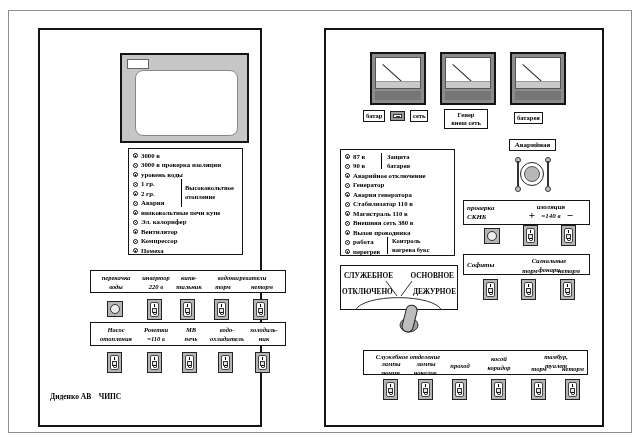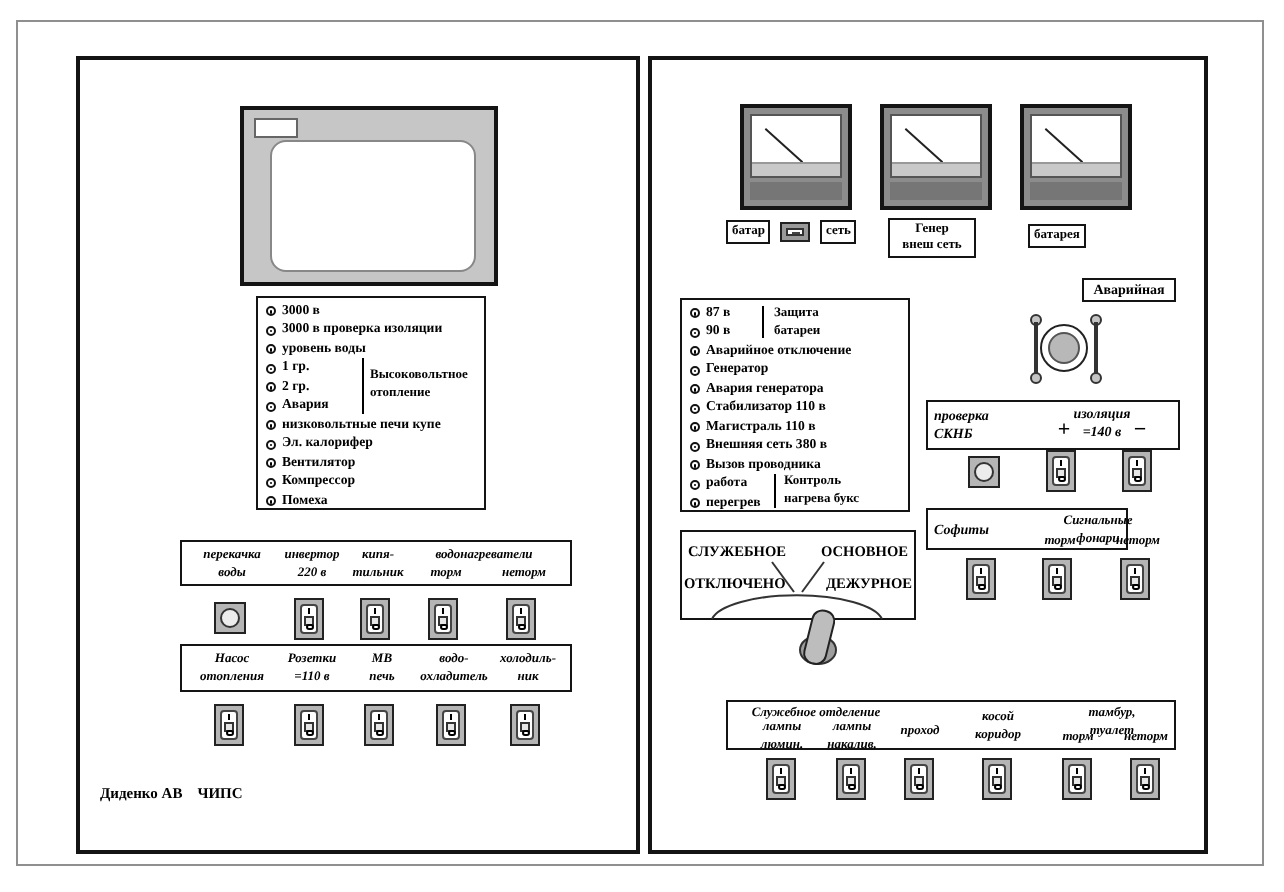--- a/index.html
+++ b/index.html
@@ -1,20 +1,20 @@
 <!DOCTYPE html>
 <html><head>
 <meta charset="utf-8">
 <style>
   html,body{margin:0;padding:0;background:#fff;}
   .page{position:relative;width:642px;height:446px;background:#fff;overflow:hidden;
         font-family:"Liberation Serif","DejaVu Serif",serif;font-weight:bold;color:#000;}
   .outer-frame{position:absolute;left:8px;top:10px;width:622px;height:421px;border:1px solid #8f8f8f;}
   .panel{position:absolute;top:28px;height:399px;background:#fff;border:2px solid #141414;box-sizing:border-box;}
-  .panel.left{left:38px;width:282px;}
+  .panel.left{left:38px;width:224px;}
   .panel.right{left:324px;width:280px;}
 
   
   .monitor{position:absolute;left:80px;top:23px;width:129px;height:90px;background:#c6c6c6;border:2px solid #141414;box-sizing:border-box;}
   .monitor-tab{position:absolute;left:5px;top:4px;width:20px;height:8px;background:#fff;border:1px solid #666;}
   .monitor-screen{position:absolute;left:13px;top:15px;width:101px;height:64px;background:#fff;border:1px solid #888;border-radius:8px;}
 
   
   .ind-box{position:absolute;width:115px;height:107px;border:1px solid #141414;box-sizing:border-box;background:#fff;}
   .ind-list{position:absolute;left:4px;top:2px;right:1px;bottom:1px;display:flex;flex-direction:column;}
@@ -354,21 +354,21 @@
           </div>
         </div>
       <div class="bracket-line" style="left:40px;top:3px;height:16px;"></div>
       <div class="bracket-text" style="left:46px;top:2px;">Защита
 батареи</div>
       <div class="bracket-line" style="left:46px;top:87px;height:17px;"></div>
       <div class="bracket-text" style="left:51px;top:86px;">Контроль
 нагрева букс</div>
     </div>
 
-    <div class="tag" style="left:183px;top:109px;width:47px;font-size:7px;margin-left:32px;">Аварийная</div>
+    <div class="tag" style="left:183px;top:109px;width:47px;font-size:7px;">Аварийная</div>
     <div class="post" style="left:189px;top:127px;">
       <div class="post-knob top"></div>
       <div class="post-bar"></div>
       <div class="post-knob bot"></div>
     </div>
     <div class="post" style="left:219px;top:127px;">
       <div class="post-knob top"></div>
       <div class="post-bar"></div>
       <div class="post-knob bot"></div>
     </div>
@@ -394,21 +394,21 @@
         </div>
       </div>
     <div class="sw" style="left:235px;top:195px;">
         <div class="sw-in">
           <div class="sw-top"></div>
           <div class="sw-knob"></div>
           <div class="sw-bot"></div>
         </div>
       </div>
 
-    <div class="label-box" style="left:137px;top:224px;width:101px;height:21px;padding-left:24px;">
+    <div class="label-box" style="left:137px;top:224px;width:127px;height:21px;padding-left:24px;">
       <div class="col-label noc" style="left:3px;top:6px;font-size:7px;">Софиты</div>
       <div class="col-label" style="left:85px;top:1px;">Сигнальные фонари</div>
       <div class="col-label" style="left:66px;top:11px;">торм</div>
       <div class="col-label" style="left:105px;top:11px;">неторм</div>
     </div>
     <div class="sw" style="left:157px;top:249px;">
         <div class="sw-in">
           <div class="sw-top"></div>
           <div class="sw-knob"></div>
           <div class="sw-bot"></div>

